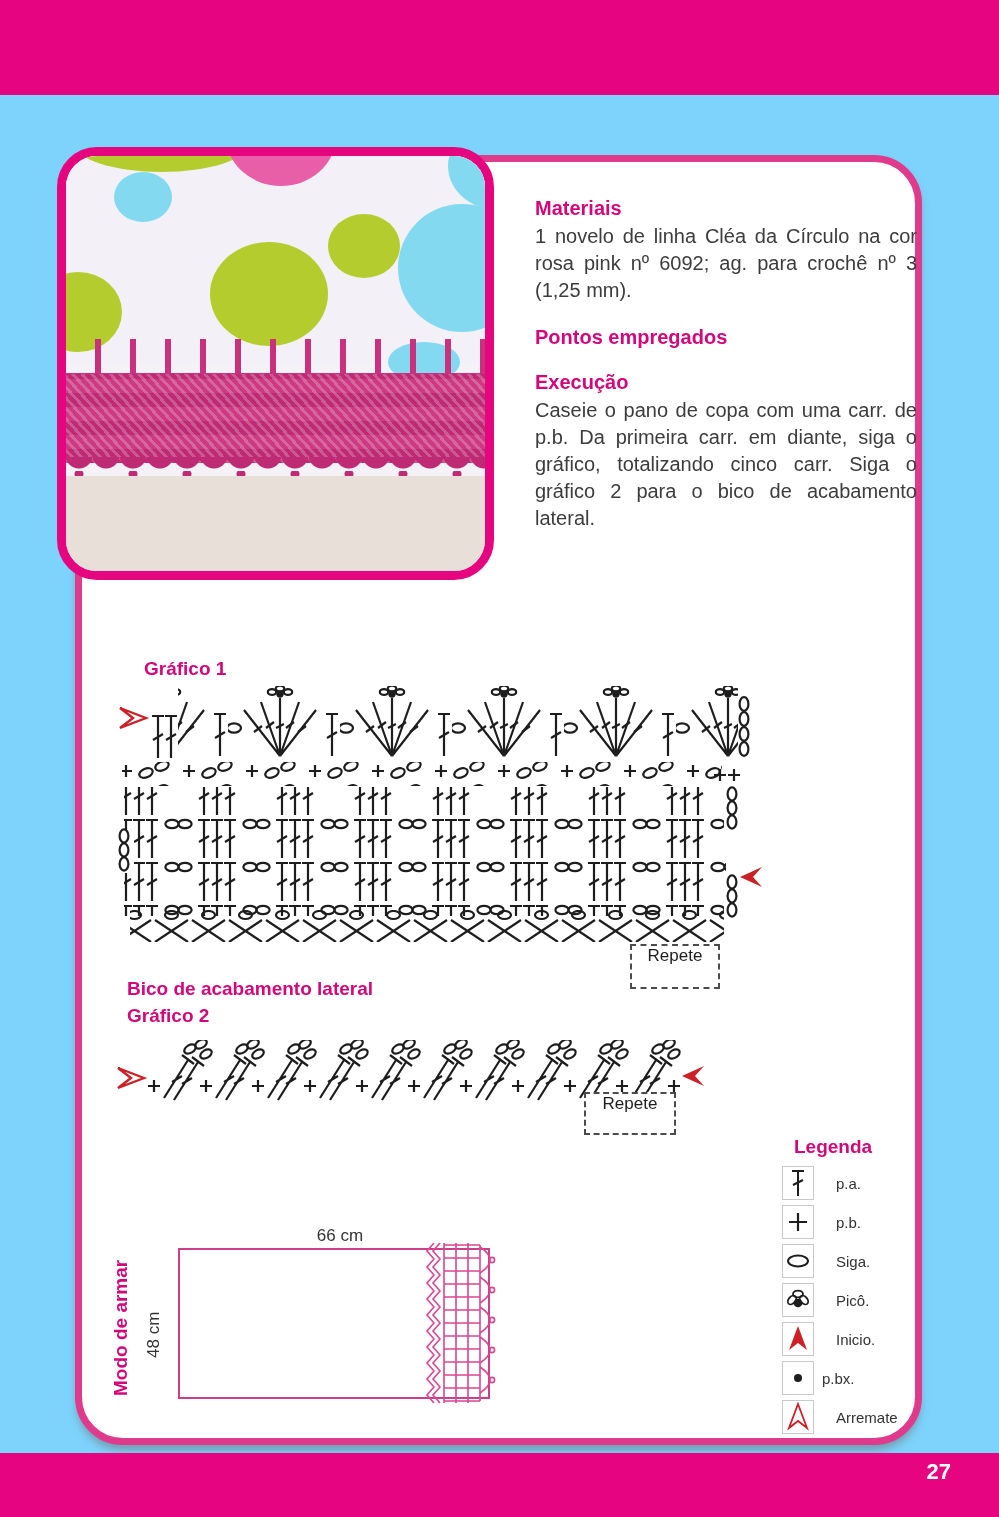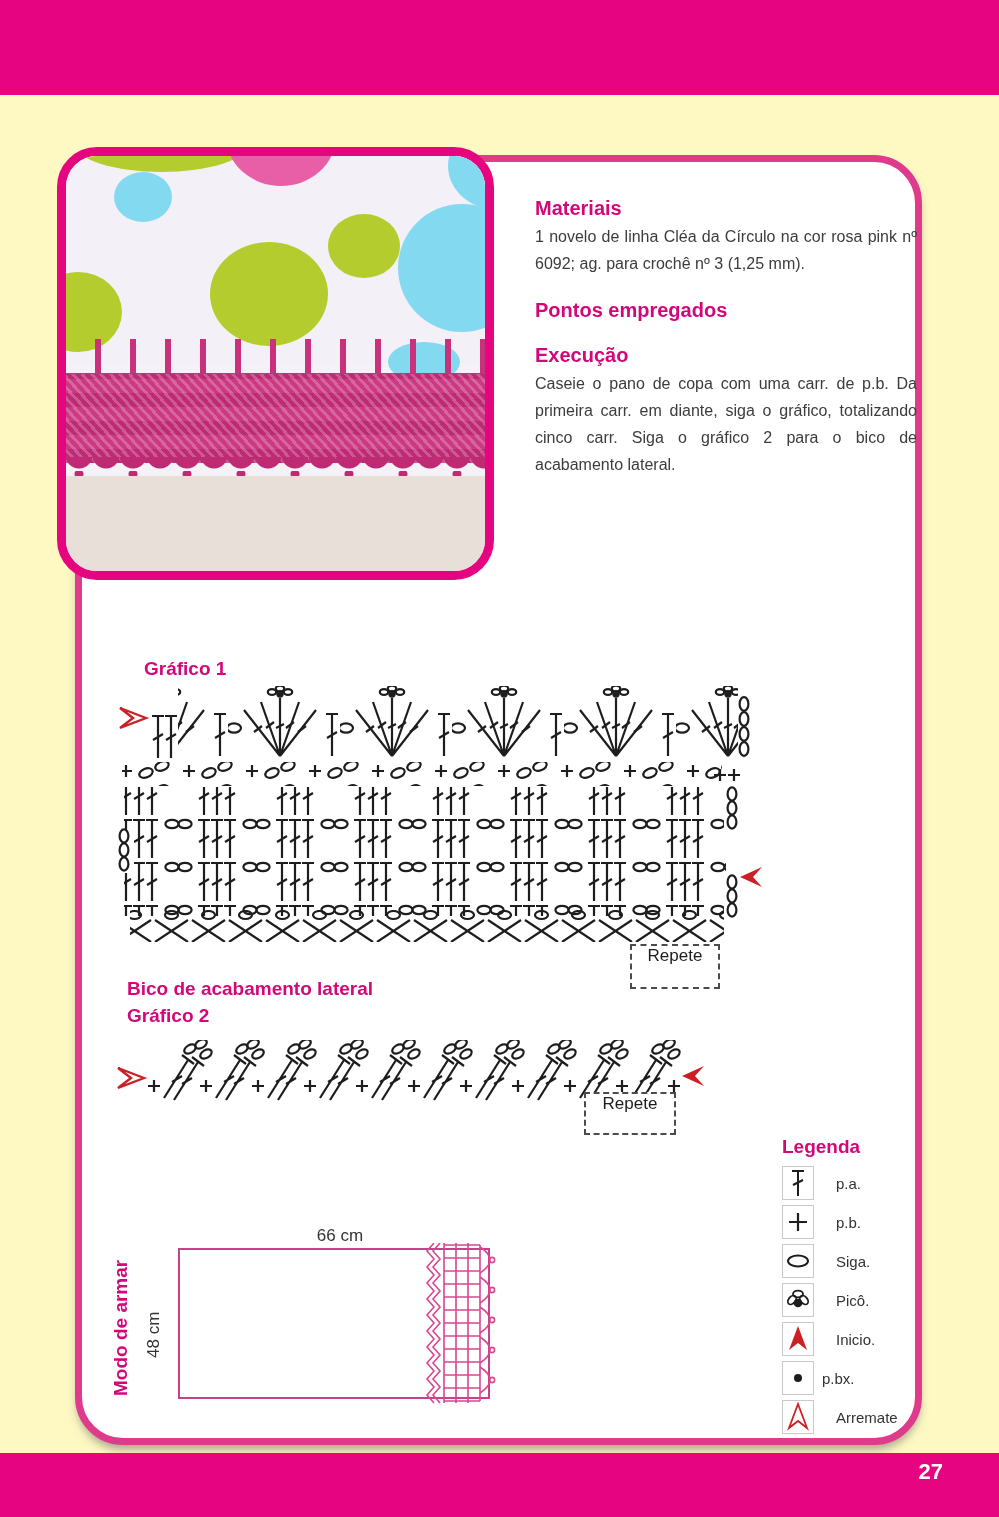--- a/index.html
+++ b/index.html
@@ -1,23 +1,23 @@
 <!DOCTYPE html>
 <html><head>
 <meta charset="utf-8">
 <style>
   * { margin:0; padding:0; box-sizing:border-box; }
   html,body { background:#fff; }
   .page {
     position:relative; width:999px; height:1517px; overflow:hidden;
-    background:#fef9c3; font-family:"Liberation Sans", sans-serif;
+    background:#7dd3fc; font-family:"Liberation Sans", sans-serif;
   }
   .topbar { position:absolute; left:0; top:0; width:999px; height:95px; background:#E60480; }
   .bottombar { position:absolute; left:0; top:1453px; width:999px; height:64px; background:#E60480; }
-  .pagenum { position:absolute; right:56px; top:6px; color:#fff; font-size:22px; font-weight:bold; }
+  .pagenum { position:absolute; right:48px; top:6px; color:#fff; font-size:22px; font-weight:bold; }
 
   .frame {
     position:absolute; left:75px; top:155px; width:847px; height:1290px;
     border:7px solid #E03A8C; border-radius:48px; background:#fff;
     box-shadow:0 7px 9px -2px rgba(110,110,110,.55);
   }
 
   
   .photo {
     position:absolute; left:57px; top:147px; width:437px; height:433px;
@@ -42,35 +42,35 @@
   }
   .ph-picots { position:absolute; left:0; top:75.8%; width:100%; height:10px;
     background:radial-gradient(circle at 13px 3px, #BE2A74 4px, rgba(0,0,0,0) 5px);
     background-size:54px 10px; background-repeat:repeat-x;
   }
   .ph-base { position:absolute; left:0; top:77%; width:100%; height:23%; background:#E8DFD9; }
 
   
   .textcol { position:absolute; left:453px; top:35px; width:382px; }
   .sec-title { color:#D4077A; font-size:20px; font-weight:bold; margin-bottom:3px; }
-  .sec-body { color:#3C3C3C; font-size:16px; line-height:27px; text-align:justify; }
+  .sec-body { color:#3C3C3C; font-size:20px; line-height:27px; text-align:justify; }
   .sec { margin-bottom:22px; }
 
   .pink-h { color:#D4077A; font-size:19px; font-weight:bold; }
   .abs { position:absolute; }
 
   .repete-box {
     position:absolute; border:2px dashed #4b4b4b; background:#fff;
     display:flex; align-items:flex-start; justify-content:center;
     font-size:17px; color:#1d1d1d;
   }
 
   
   .legend { position:absolute; left:700px; top:974px; width:210px; }
-  .legend-title { color:#D4077A; font-size:19px; font-weight:bold; margin-bottom:8px; }
+  .legend-title { color:#D4077A; font-size:19px; font-weight:bold; margin-bottom:8px;margin-left:12px; }
   .legend-row { display:flex; align-items:center; margin-bottom:5px; }
   .legend-box { width:32px; height:34px; border:1px solid #C9C9C9; background:#fff;
     display:flex; align-items:center; justify-content:center; flex:0 0 auto; }
   .legend-label { margin-left:22px; font-size:15px; color:#333;text-align:right; }
 
   .vtext { writing-mode:vertical-rl; transform:rotate(180deg); text-align:center; }
   .modo-title { position:absolute; left:110px; top:1238px; height:180px; width:26px;
     color:#D4077A; font-size:19px; font-weight:bold; }
   .dim { color:#333; font-size:17px;margin-top:8px; }
   .modo-rect { position:absolute; left:178px; top:1248px; width:312px; height:151px;

